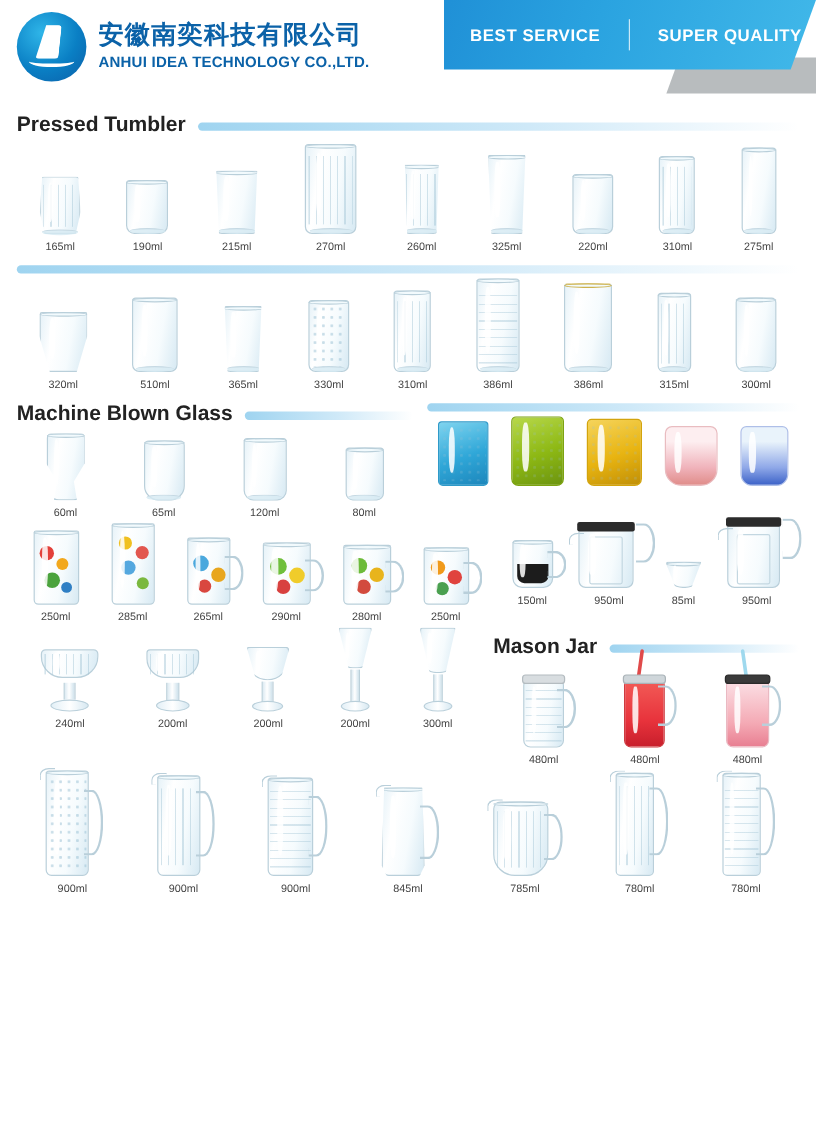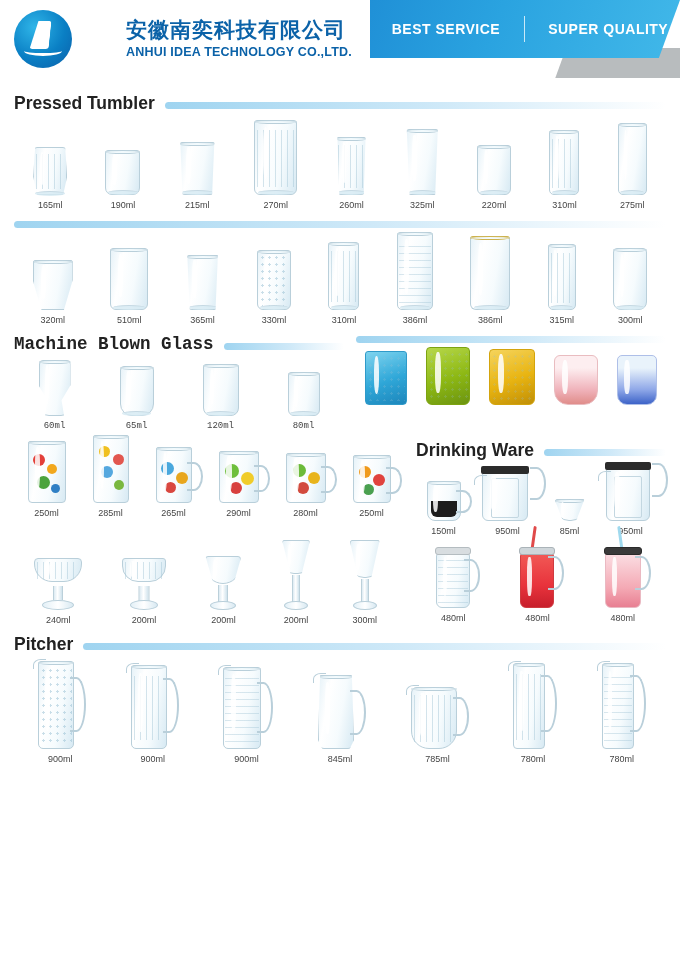--- a/index.html
+++ b/index.html
@@ -55,21 +55,21 @@
   }
   .logo-mark .wave {
     position: absolute;
     left: 10px;
     bottom: 12px;
     width: 38px;
     height: 7px;
     border-bottom: 3px solid #ffffff;
     border-radius: 0 0 50% 50%;
   }
-  .logo-text { line-height: 1.15; margin-left: 44px; }
+  .logo-text { line-height: 1.15; }
   .logo-cn {
     font-size: 21px;
     font-weight: bold;
     color: #0b62a8;
     letter-spacing: 1px;
     white-space: nowrap;
   }
   .logo-en {
     font-size: 12.5px;
     font-weight: bold;
@@ -143,21 +143,21 @@
     background: linear-gradient(90deg, #9fd4f0 0%, #cfe9f8 55%, #ffffff 100%);
     border-radius: 4px;
     position: relative;
     top: 2px;
   }
   .split {
     display: flex;
     gap: 12px;
   }
   .split > .col { flex: 1; min-width: 0; }
-  .col-left { width: 330px; flex: none !important; font-family: Liberation Mono, monospace; }
+  .col-left { width: 330px; flex: none !important; }
   .col-right { flex: 1; }
 
   .row {
     display: flex;
     align-items: flex-end;
     justify-content: space-around;
     padding-top: 4px;
   }
   .item {
     display: flex;
@@ -648,24 +648,20 @@
             <div class="rim"></div>
               </div>
             <div class="handle"></div>
             </div>
           <div class="cap">250ml</div>
         </div>
       </div>
     </div>
 
     <div class="col">
-      <div class="sec-title-row">
-        <div class="sec-title">Drinking Ware</div>
-        <div class="sec-rule"></div>
-      </div>
       <div class="row">
         <div class="item">
           <div class="g">
               <div class="glass" style="width:34px;height:40px;border-radius:3px 3px 8px 8px;">
             <div style="position:absolute;left:3px;right:3px;bottom:3px;height:16px;background:#1c1c1c;border-radius:0 0 6px 6px;"></div>
             <div class="rim"></div>
               </div>
             <div class="handle" style="top:22%;height:48%;"></div>
             </div>
           <div class="cap">150ml</div>
@@ -748,20 +744,24 @@
             <div class="glass" style="position:absolute;left:2px;top:0;width:30px;height:38px;border-radius:2px 2px 14px 14px;clip-path:polygon(0 0,100% 0,72% 100%,28% 100%);"></div>
             <div class="stem" style="width:6px;height:24px;bottom:7px;"></div>
             <div class="foot" style="width:22px;height:7px;"></div>
           </div>
           <div class="cap">300ml</div>
         </div>
       </div>
     </div>
 
     <div class="col">
+      <div class="sec-title-row">
+        <div class="sec-title">Mason Jar</div>
+        <div class="sec-rule"></div>
+      </div>
       <div class="row">
         <div class="item">
           <div class="g" style="padding-top:8px;">
             <div class="glass" style="width:34px;height:56px;border-radius:4px 4px 6px 6px;">
               <div class="lid" style="background:#d8dde0;border:1px solid #b4bcc0;"></div>
               <div class="ribs-h"></div>
             </div>
             <div class="handle" style="right:-10px;top:24%;height:44%;"></div>
           </div>
           <div class="cap">480ml</div>
@@ -783,24 +783,20 @@
               <div class="lid" style="background:#3a3a3a;border:1px solid #2a2a2a;"></div>
             </div>
             <div class="handle" style="right:-10px;top:24%;height:44%;"></div>
           </div>
           <div class="cap">480ml</div>
         </div>
       </div>
     </div>
   </div>
 
-  <div class="sec-title-row">
-    <div class="sec-title">Pitcher</div>
-    <div class="sec-rule"></div>
-  </div>
   <div class="row">
     <div class="item">
       <div class="g" style="margin-right:8px;">
         <div class="glass" style="width:36px;height:88px;border-radius:3px 3px 5px 5px;">
           <div class="rim"></div>
           <div class="dots"></div>
         </div>
         <div class="handle" style="right:-12px;top:18%;height:58%;"></div>
         <div class="spout"></div>
       </div>

